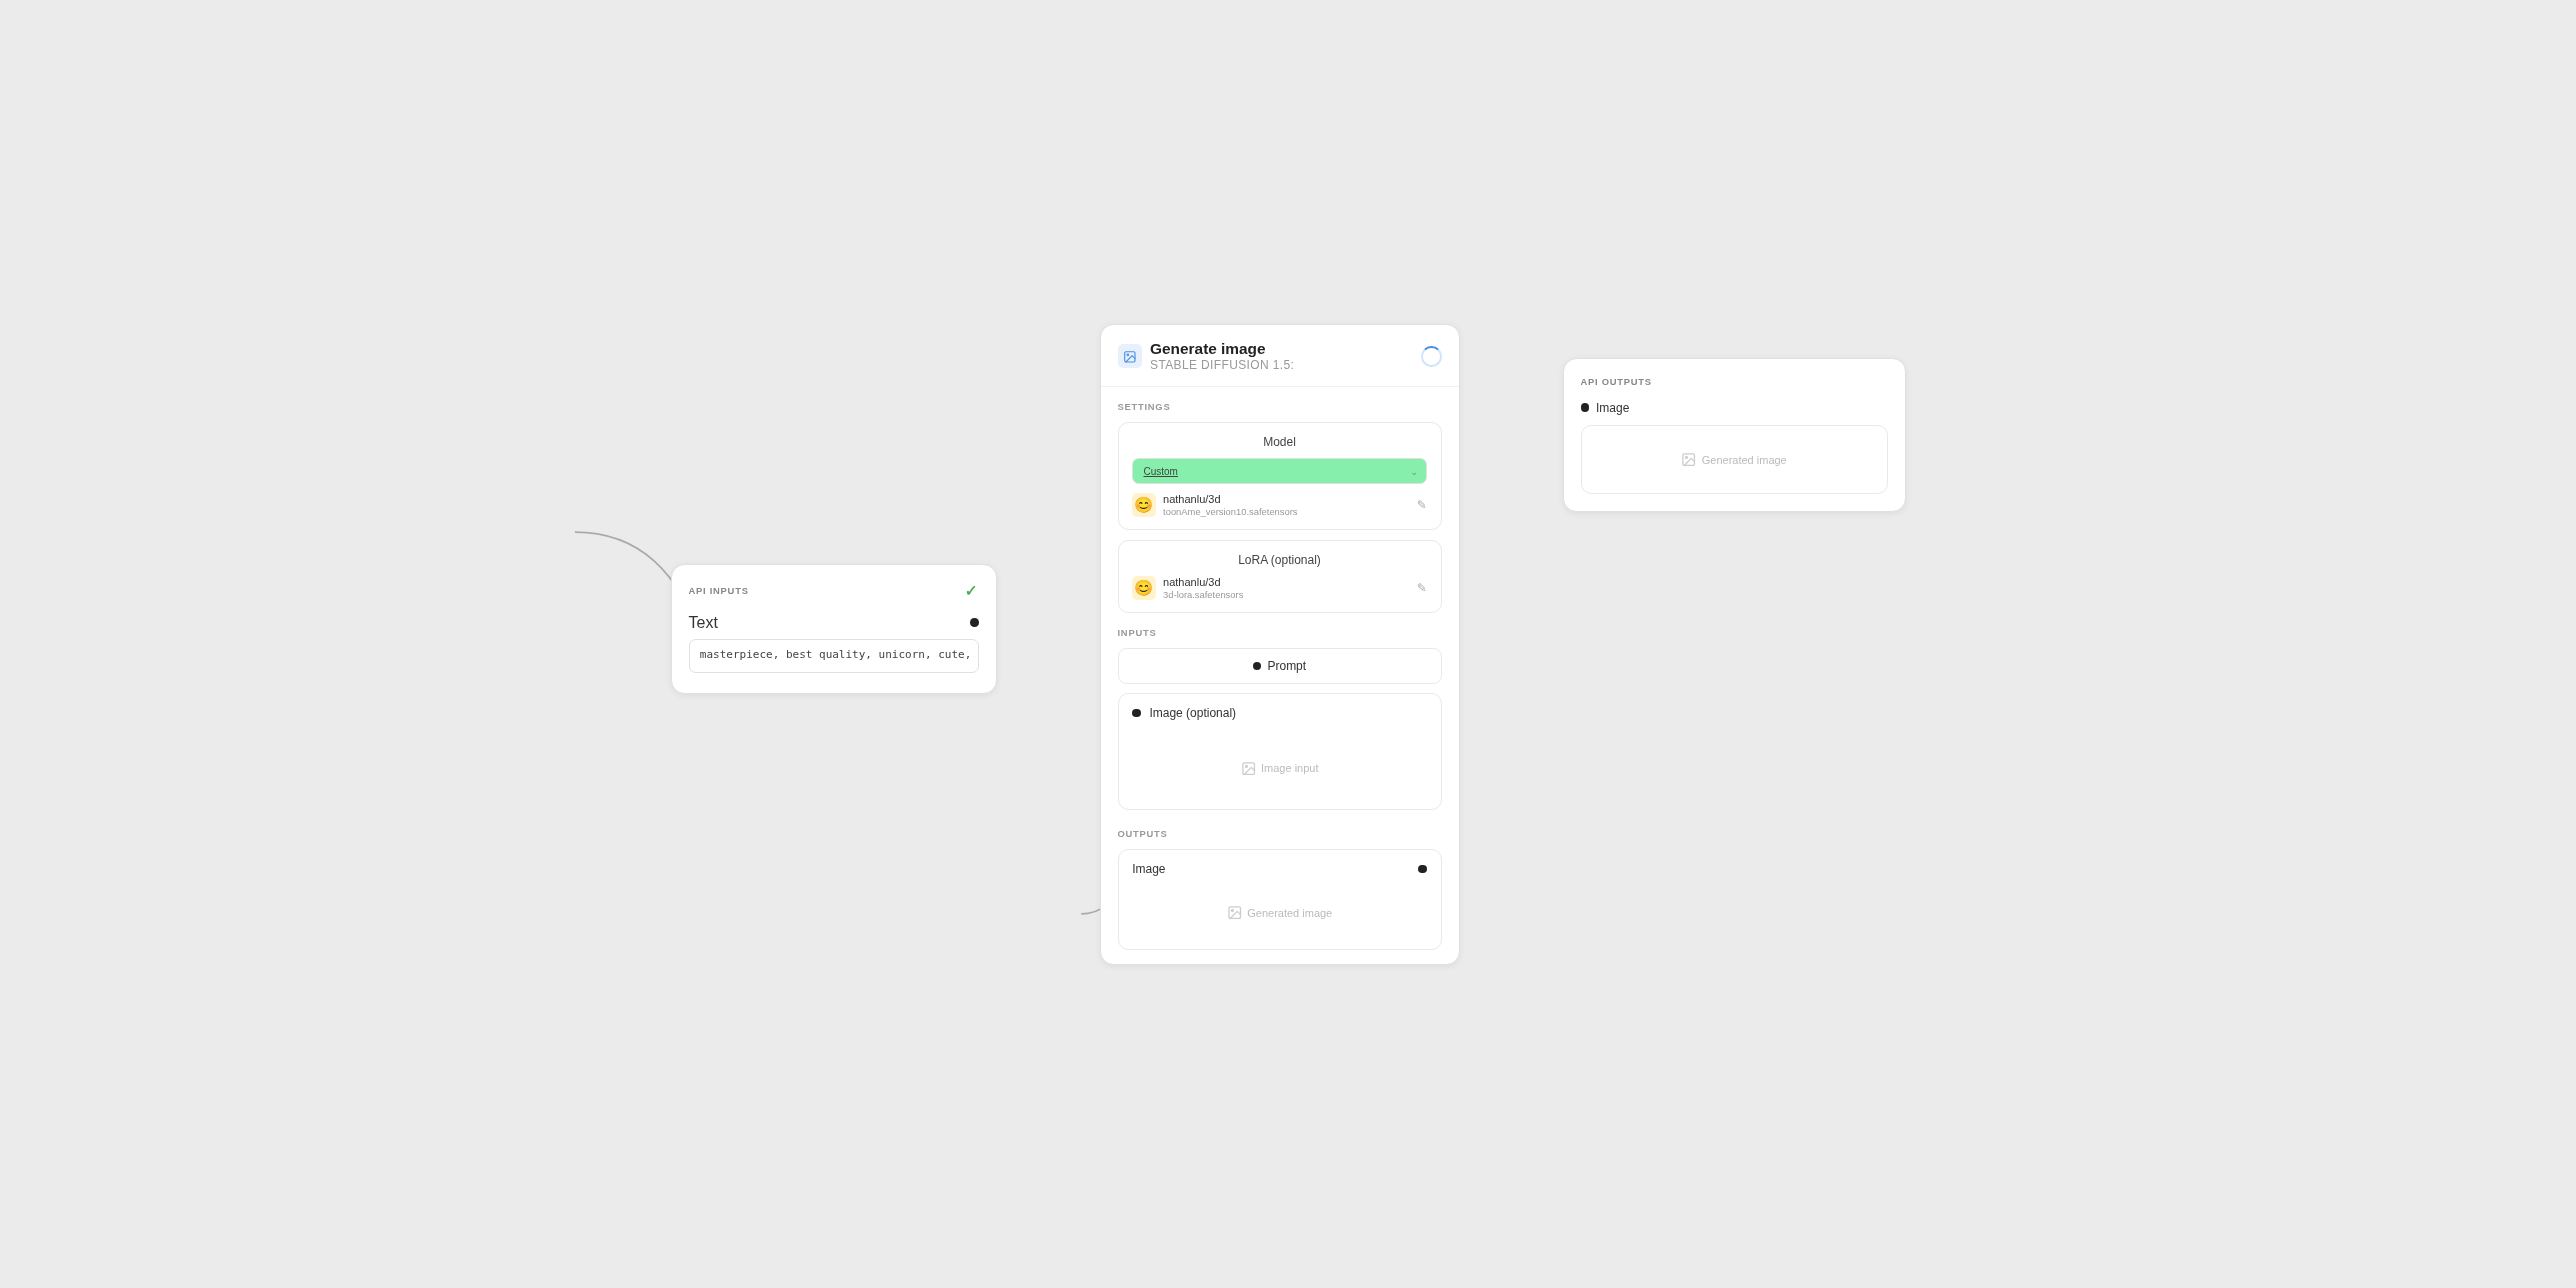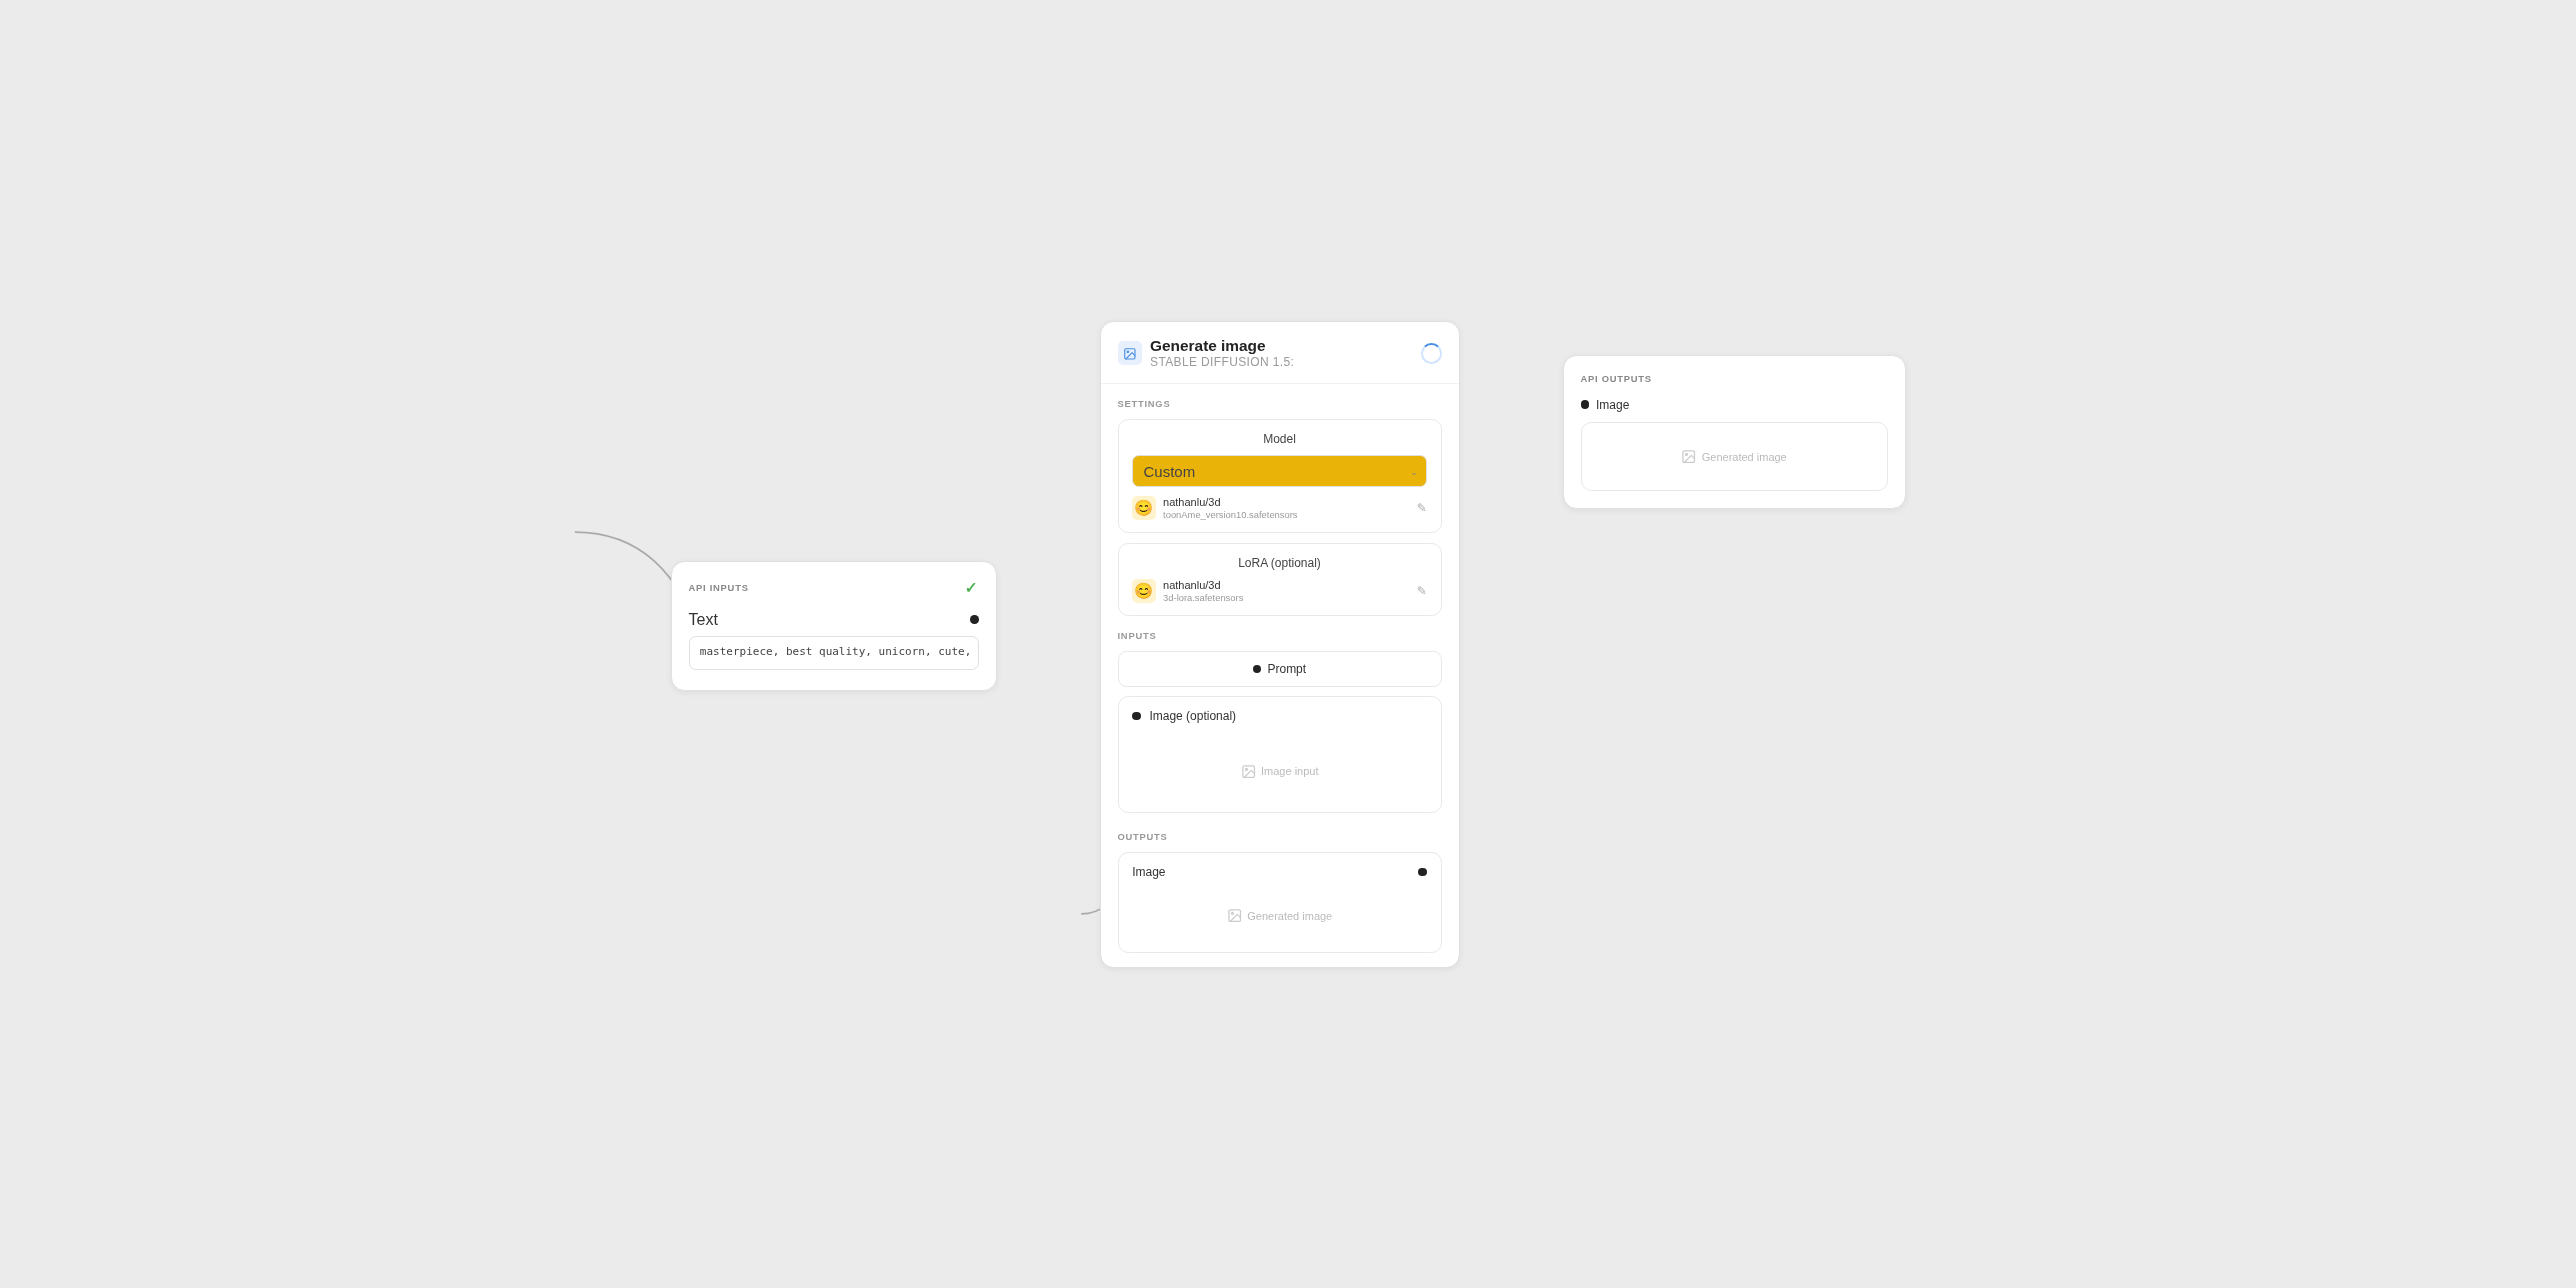--- a/index.html
+++ b/index.html
@@ -182,27 +182,28 @@
 
     .select-wrapper {
       position: relative;
     }
 
     .model-select {
       width: 100%;
       border: 0.9px solid #e0e0e0;
       border-radius: 6.9px;
       padding: 6.9px 10.3px;
-      font-size: 15px;
+      font-size: 10px;
       color: #444;
-      background: #eab308;
+      background: #86efac;
       appearance: none;
       outline: none;
       cursor: pointer;
       padding-right: 24px;
+      text-decoration: underline;
     }
 
     .select-arrow {
       position: absolute;
       right: 8.6px;
       top: 50%;
       transform: translateY(-50%);
       font-size: 9.4px;
       color: #888;
       pointer-events: none;

